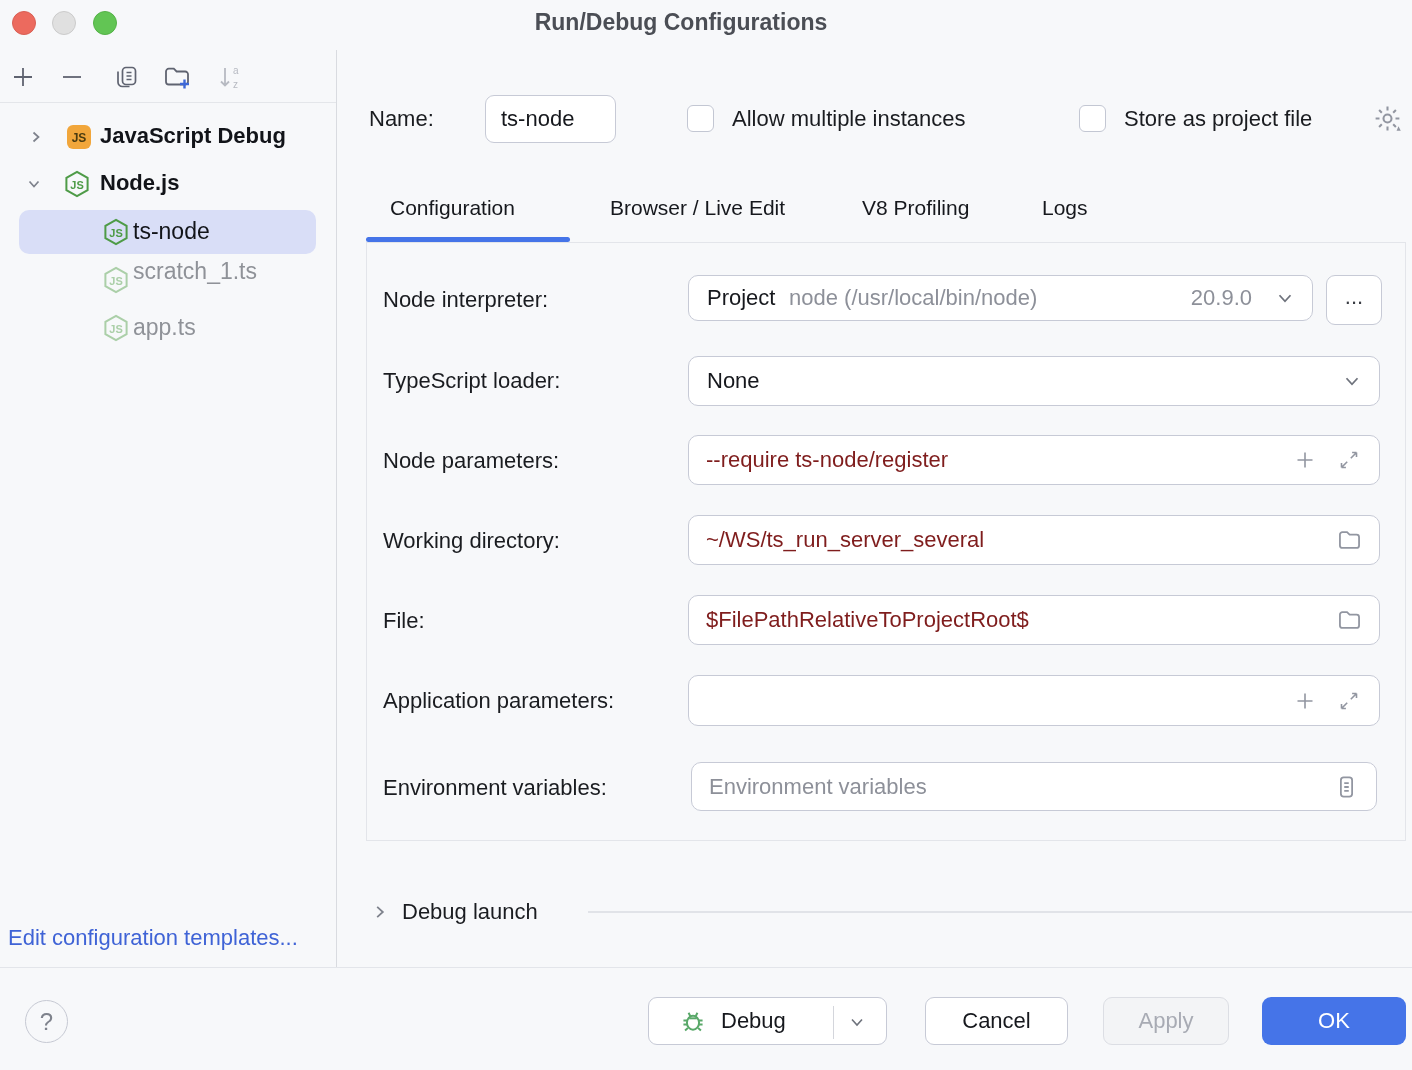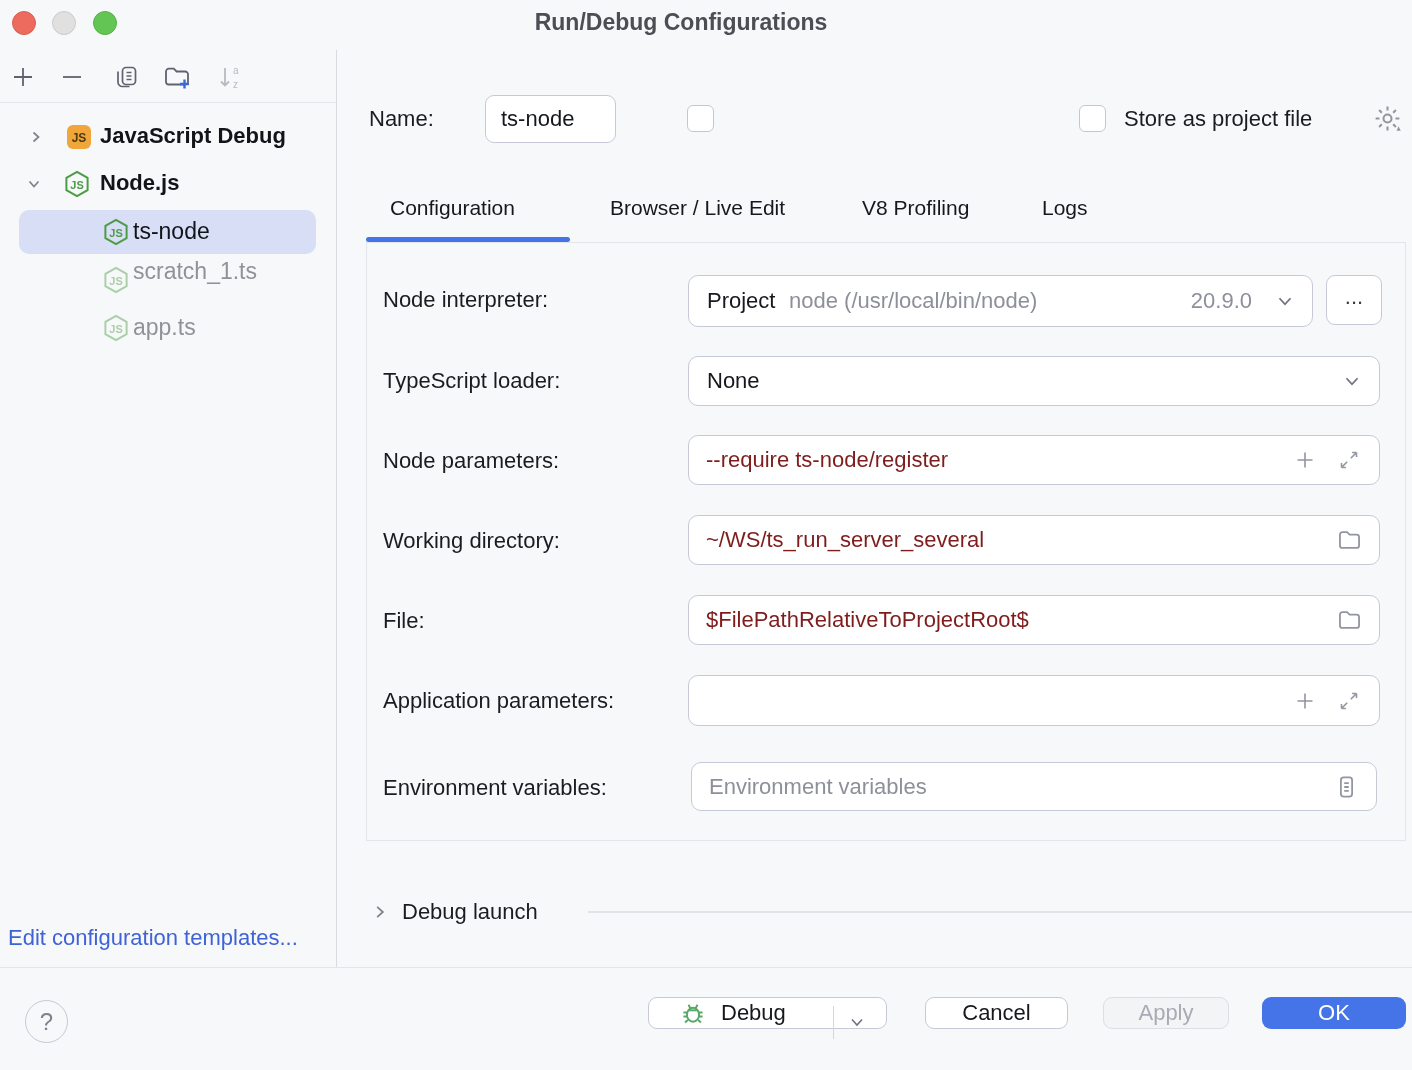--- a/index.html
+++ b/index.html
@@ -63,21 +63,21 @@
     font-size:22px;color:#3a3d44;display:flex;align-items:center;justify-content:center;cursor:pointer;
     font-family:"Liberation Sans", sans-serif;padding-bottom:8px;
   }
 
   
   .before-line{left:588px;top:911px;width:824px;height:1.5px;background:#e1e3e8;}
   .link{left:8px;top:925px;font-size:22px;color:#3f63d6;cursor:pointer;white-space:nowrap;}
 
   
   .btn{
-    position:absolute;top:997px;height:32px;border:1.5px solid #c7cad6;border-radius:9px;background:#fff;
+    position:absolute;top:997px;height:48px;border:1.5px solid #c7cad6;border-radius:9px;background:#fff;
     font-size:22px;color:#16181d;display:flex;align-items:center;justify-content:center;cursor:pointer;
     font-family:"Liberation Sans", sans-serif;
   }
   .btn.disabled{background:#f3f4f6;border-color:#dcdee4;color:#a8abb4;cursor:default;}
   .btn.primary{background:#4574e8;border:none;color:#fff;}
   .help-btn{
     left:25px;top:1000px;width:43px;height:43px;border-radius:50%;border:1.5px solid #c6c9d3;background:transparent;
     font-size:24px;color:#7e828c;display:flex;align-items:center;justify-content:center;cursor:pointer;
   }
   .split-divider{position:absolute;left:184px;top:8px;width:1px;height:33px;background:#d4d6dc;}
@@ -186,41 +186,42 @@
         <text x="15" y="19.5" text-anchor="middle" font-size="11" font-weight="bold" fill="#abcfa8" font-family="Liberation Sans, sans-serif">JS</text>
       </svg>
     </span>
     <span class="abs tree-label dim" style="left:133px;top:8px;">app.ts</span>
   </div>
 
   <span class="abs label" style="left:369px;top:106px;">Name:</span>
   <input class="abs name-input" type="text" value="ts-node" style="">
 
   <input class="abs checkbox" type="checkbox" style="left: 687px; top: 105px;">
+  <span class="abs label" style="left:732px;top:106px;">Allow multiple instances</span>
 
   <input class="abs checkbox" type="checkbox" style="left: 1079px; top: 105px;">
   <span class="abs label" style="left:1124px;top:106px;">Store as project file</span>
   <span class="abs" style="left:1372px;top:103px;">
     <svg width="31" height="31" viewBox="0 0 24 24" fill="none" stroke="#9296a1" stroke-width="1.6">
       <circle cx="12" cy="12" r="3.1"></circle>
       <path d="M12 2.8v3M12 18.2v3M2.8 12h3M18.2 12h3M5.5 5.5l2.1 2.1M16.4 16.4l2.1 2.1M18.5 5.5l-2.1 2.1M7.6 16.4l-2.1 2.1"></path>
       <path d="M19 21.5h3.3L20.5 18z" fill="#9296a1" stroke="none"></path>
     </svg>
   </span>
 
   <span class="abs tab" style="left:390px;">Configuration</span>
   <span class="abs tab" style="left:597px;margin-left:13px;">Browser / Live Edit</span>
   <span class="abs tab" style="left:862px;">V8 Profiling</span>
   <span class="abs tab" style="left:1042px;">Logs</span>
   <div class="abs tab-underline"></div>
 
   <div class="abs panel"></div>
 
   <span class="abs label" style="left:383px;top:287px;">Node interpreter:</span>
-  <div class="abs field-wrap" style="left:688px;top:275px;width:625px;height:52px;">
+  <div class="abs field-wrap" style="left:688px;top:275px;width:625px;height:46px;">
     <span class="combo-text" style="left:18px;color:#16181d;">Project</span>
     <span class="combo-text" style="left:100px;color:#8d9099;">node (/usr/local/bin/node)</span>
     <span class="combo-text" style="right:60px;color:#8d9099;">20.9.0</span>
     <span class="icon-in-field" style="right:16px;">
       <svg width="22" height="22" viewBox="0 0 20 20" fill="none" stroke="#6e727c" stroke-width="1.6">
           <path d="M5 7.5 10 13l5-5.5"></path>
         </svg>
     </span>
   </div>
   <button class="abs more-btn">...</button>

